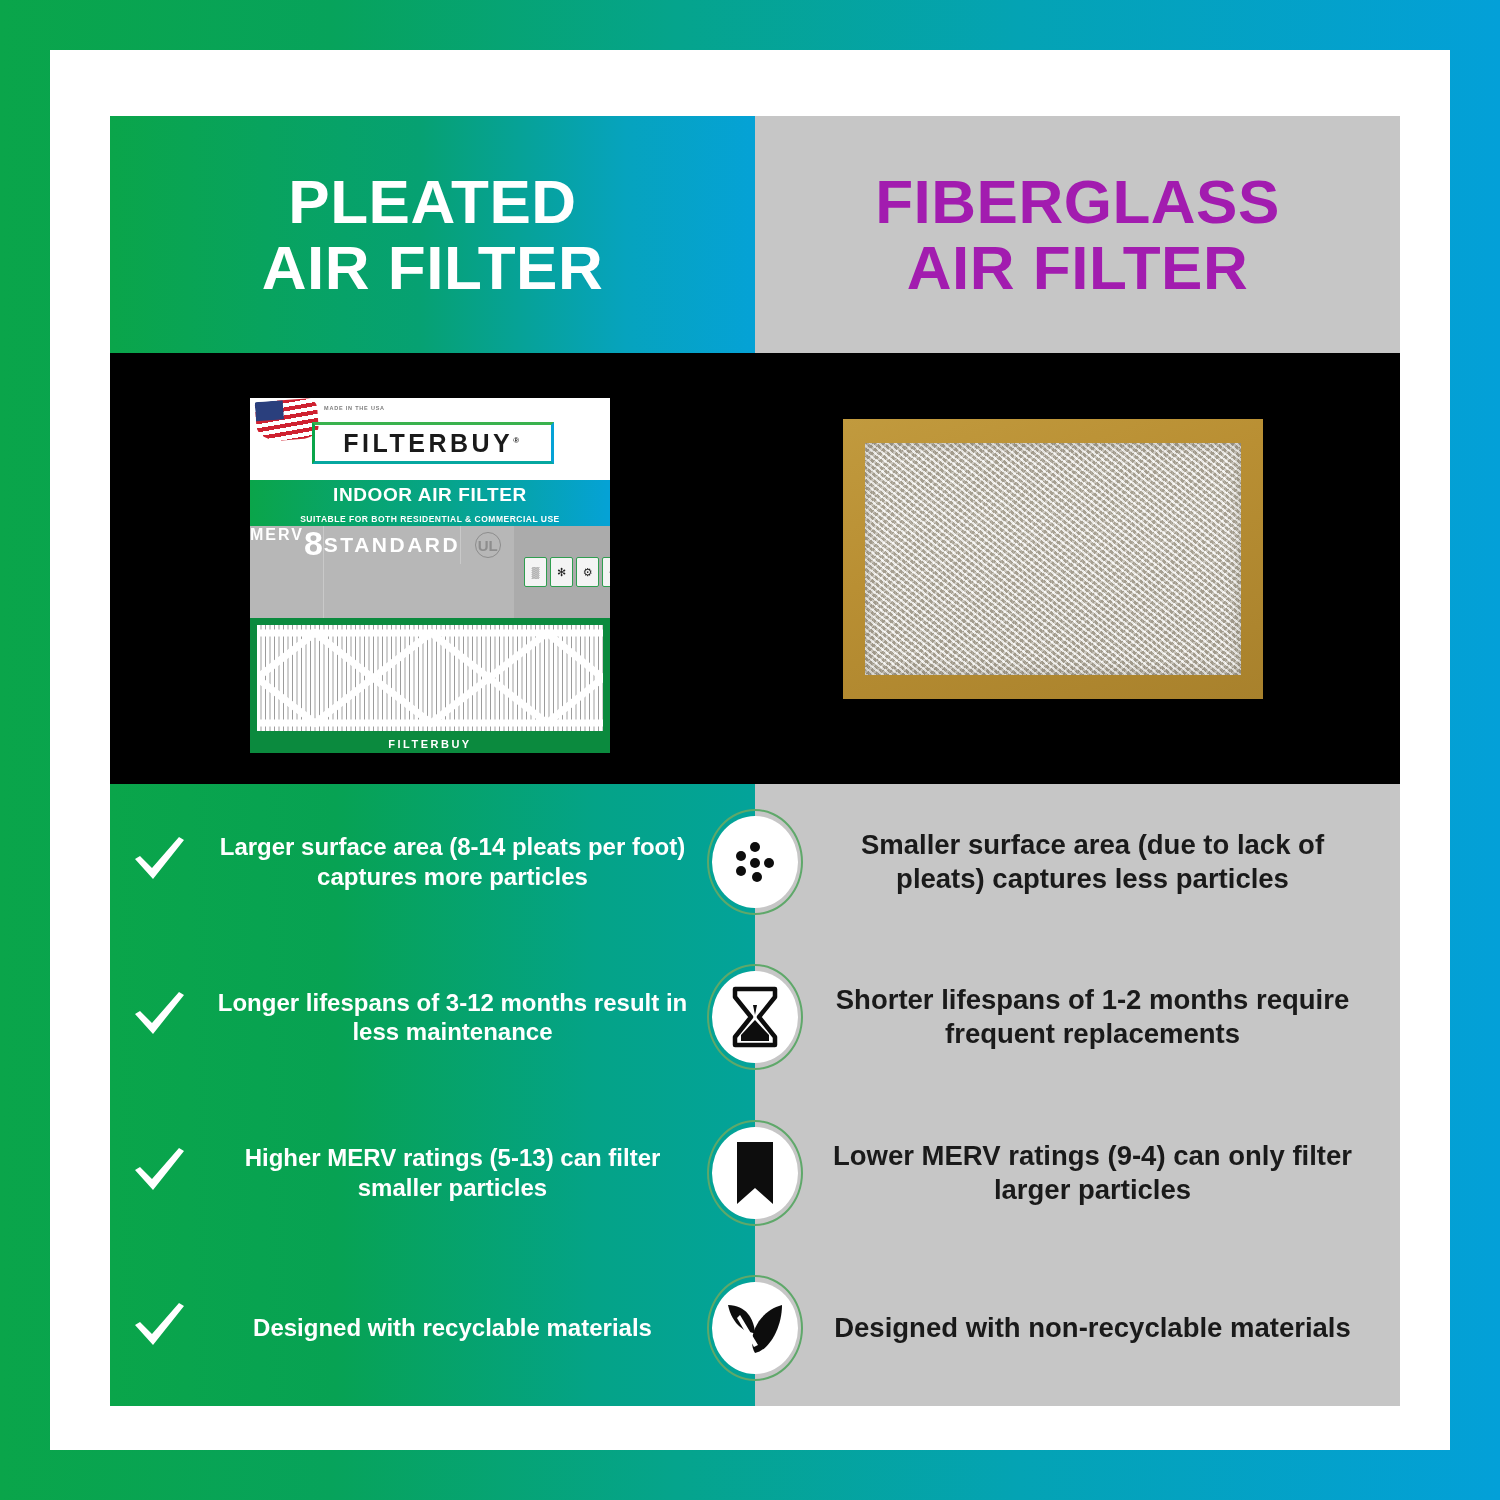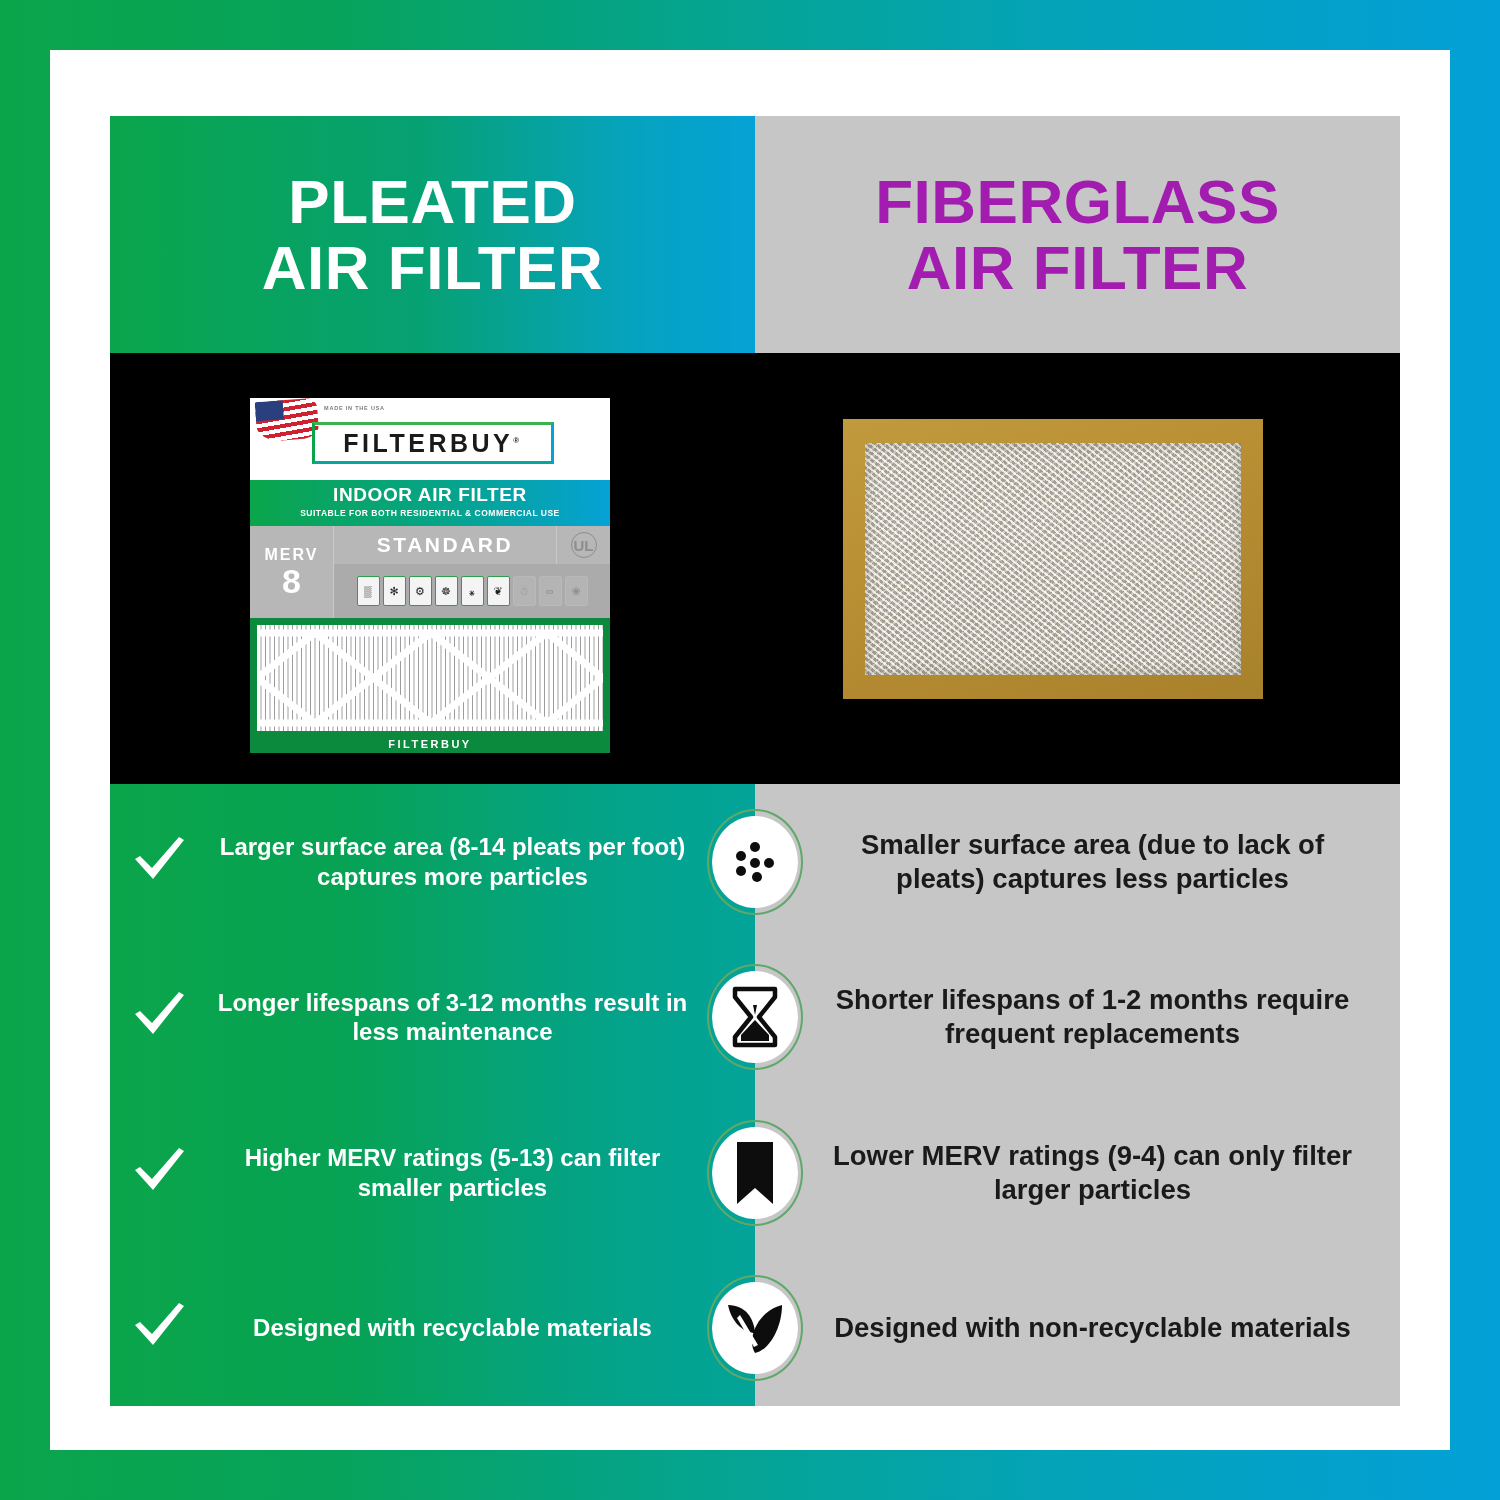--- a/index.html
+++ b/index.html
@@ -99,31 +99,31 @@
     letter-spacing:3.5px;
   }
   .fb-logo sup { font-size:8px; vertical-align:super; }
 
   .fb-green {
     height:46px;
     background:linear-gradient(90deg,#0AA54A 0%, #06A48B 55%, #05A2D6 100%);
     color:#fff; text-align:center; padding-top:4px;
   }
   .fb-green .l1 { font-size:19px; font-weight:bold; letter-spacing:.6px; }
-  .fb-green .l2 { font-size:8.5px; font-weight:bold; letter-spacing:.5px; margin-top:2px; }
+  .fb-green .l2 { font-size:8.5px; font-weight:bold; letter-spacing:.5px; margin-top:8px; }
 
   .fb-grey { height:92px; background:#b7b7b7; position:relative; display:flex; }
   .fb-merv {
     width:84px; border-right:1px solid #c9c9c9;
-    display:flex; flex-direction:column; align-items:center; justify-content:center;
+    display:flex; flex-direction:row; align-items:flex-start; justify-content:center;
     color:#ffffff;
   }
   .fb-merv .m1 { font-size:16px; font-weight:bold; letter-spacing:2px; }
   .fb-merv .m2 { font-size:34px; font-weight:bold; line-height:1; }
-  .fb-rightcol { flex:1; display:flex; flex-direction:column; }
+  .fb-rightcol { flex:1; display:flex; flex-direction:row; }
   .fb-standardrow { height:38px; display:flex; align-items:center; }
   .fb-standard {
     flex:1; text-align:center; color:#ffffff;
     font-size:21px; font-weight:bold; letter-spacing:2.5px;
   }
   .fb-ul {
     width:54px; height:38px; border-left:1px solid #c9c9c9;
     display:flex; align-items:center; justify-content:center;
   }
   .ul-mark {

